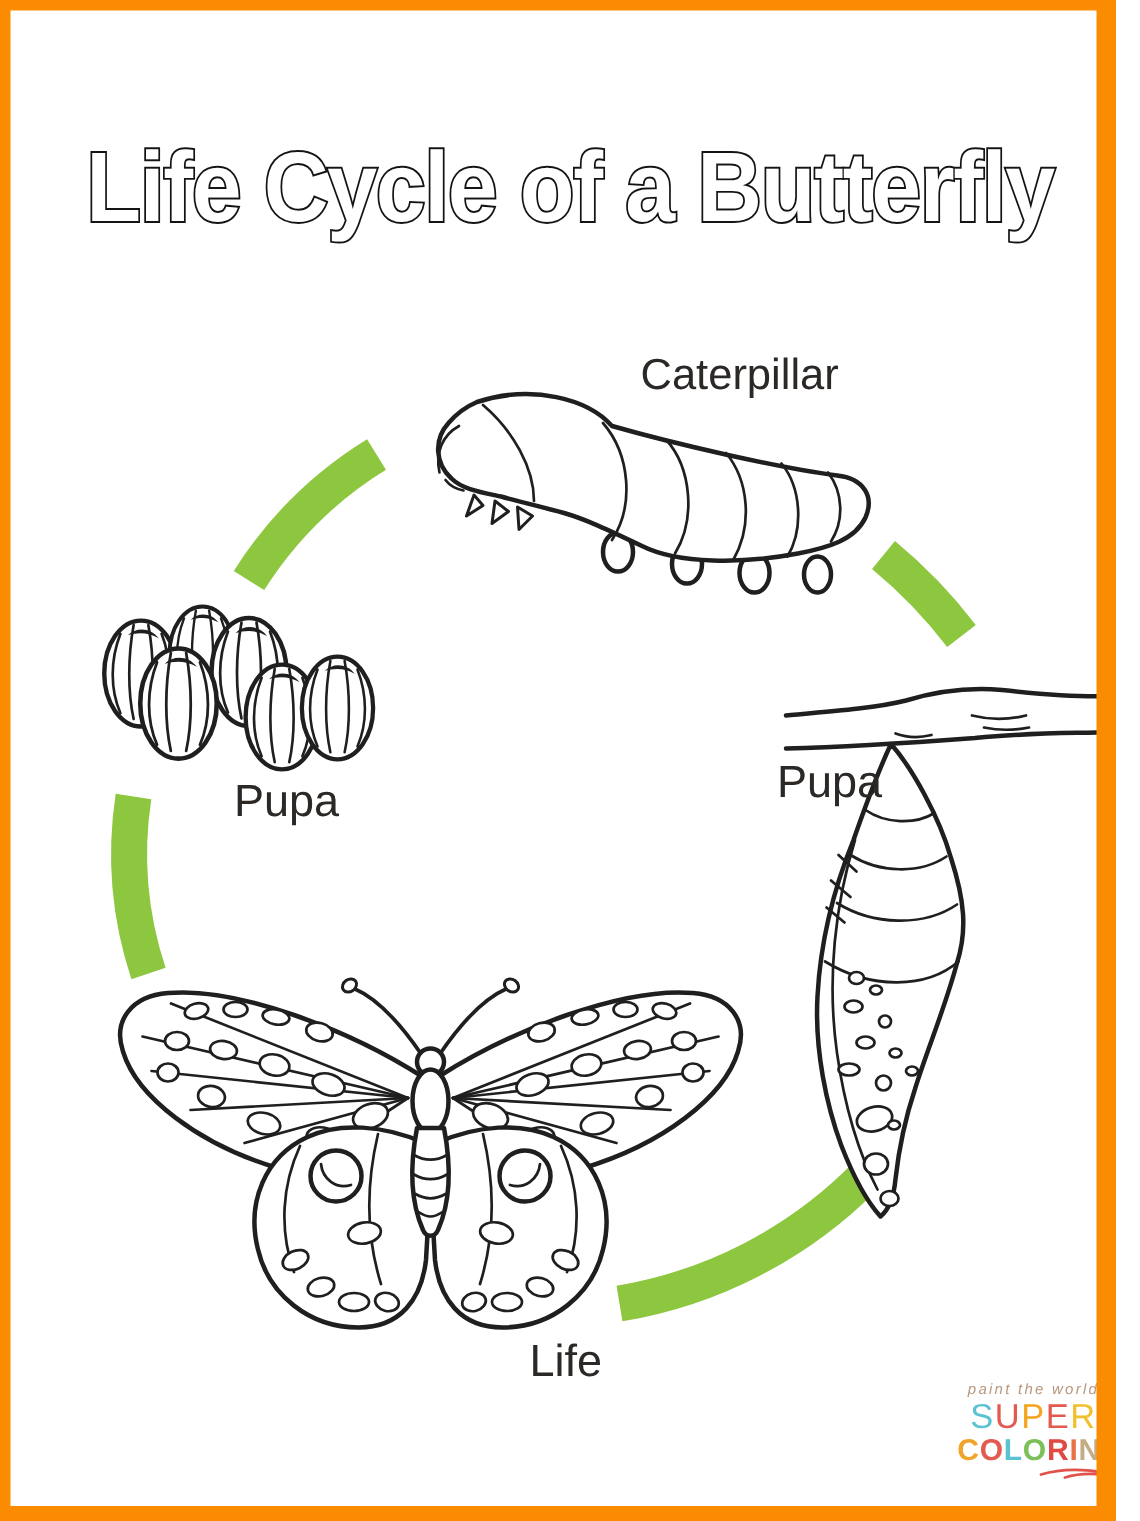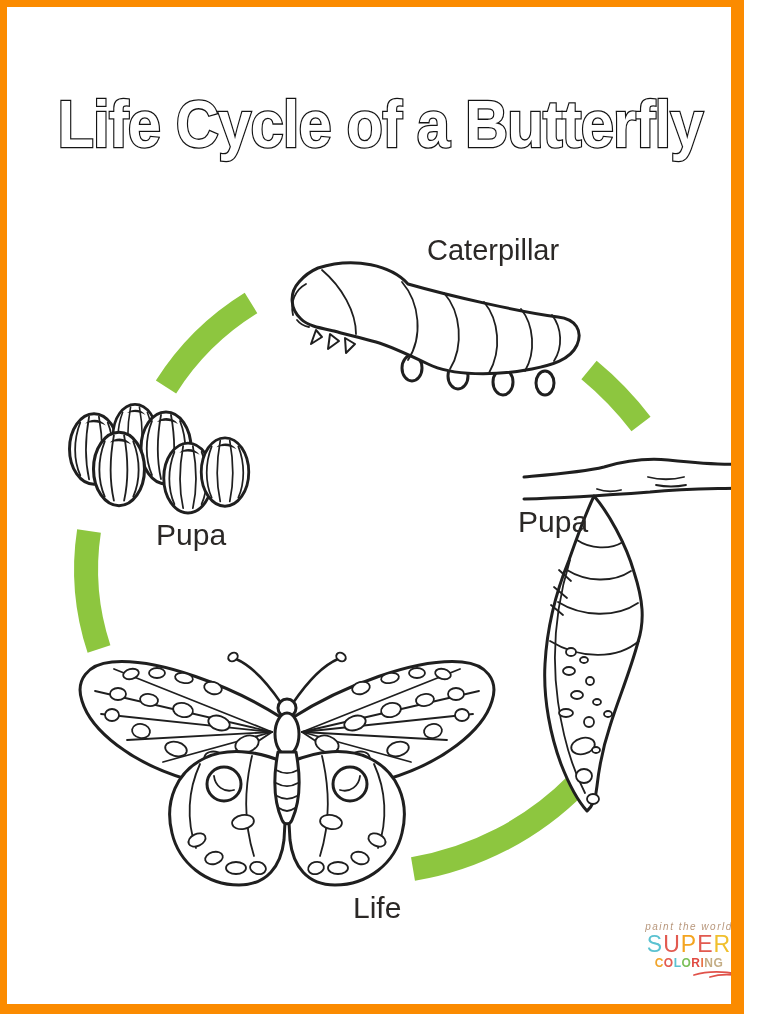--- a/index.html
+++ b/index.html
@@ -17,21 +17,21 @@
   .fw { fill:#ffffff; stroke:#1f1f1f; stroke-width:3; stroke-linejoin:round; stroke-linecap:round; }
   .th { fill:none; stroke:#1f1f1f; stroke-width:1.8; stroke-linecap:round; }
   .sp { fill:#ffffff; stroke:#1f1f1f; stroke-width:1.8; }
   .arc { fill:none; stroke-width:24; stroke-linecap:butt; }
   .label {
     position:absolute; font-size:29px; color:#2b2826; line-height:1; white-space:nowrap;
   }
   .logo { position:absolute; left:628px; top:921px; width:122px; text-align:center; }
   .tagline { font-size:10px; font-style:italic; letter-spacing:1.5px; color:#b8977c; line-height:1.2; }
   .logo-super { font-size:23px; font-weight:normal; letter-spacing:1px; line-height:1.0; }
-  .logo-coloring { font-size:12px; font-weight:bold; letter-spacing:0.5px; line-height:1.0; margin-top:1px; }
+  .logo-coloring { font-size:20px; font-weight:bold; letter-spacing:0.5px; line-height:1.0; margin-top:1px;text-align:right; }
   .logo-underline { display:block; margin:0 6px 0 auto; }
   .frame {
     position:absolute; inset:0; box-sizing:border-box; pointer-events:none;
     border-style:solid; border-width:7px 13px 10px 7px; border-color:#fb8b00;
   }
 </style>
 </head>
 <body>
 
 <div class="page">

